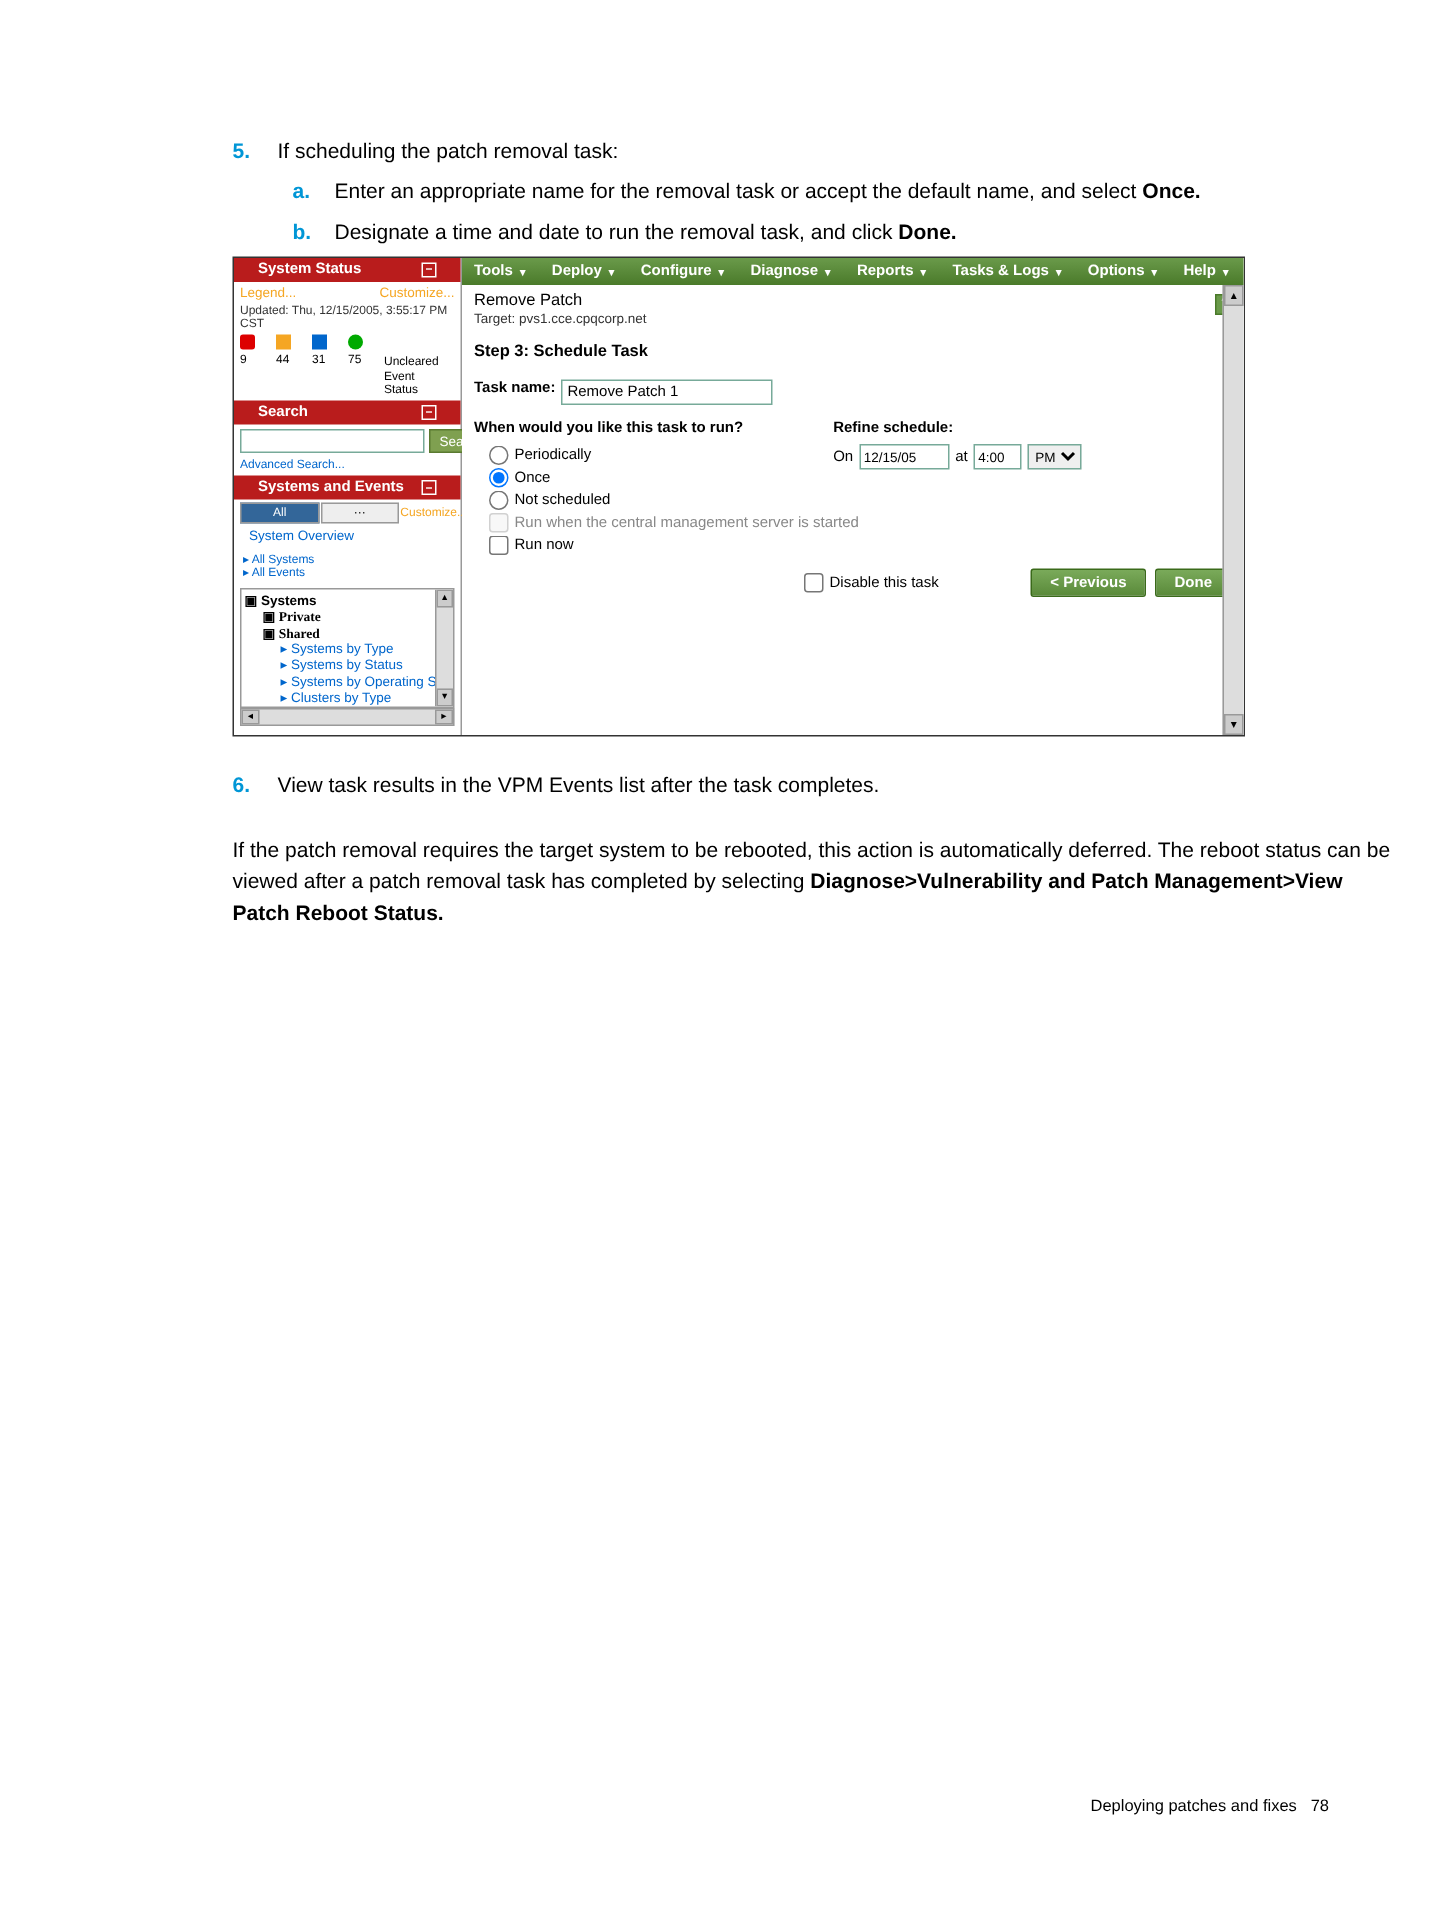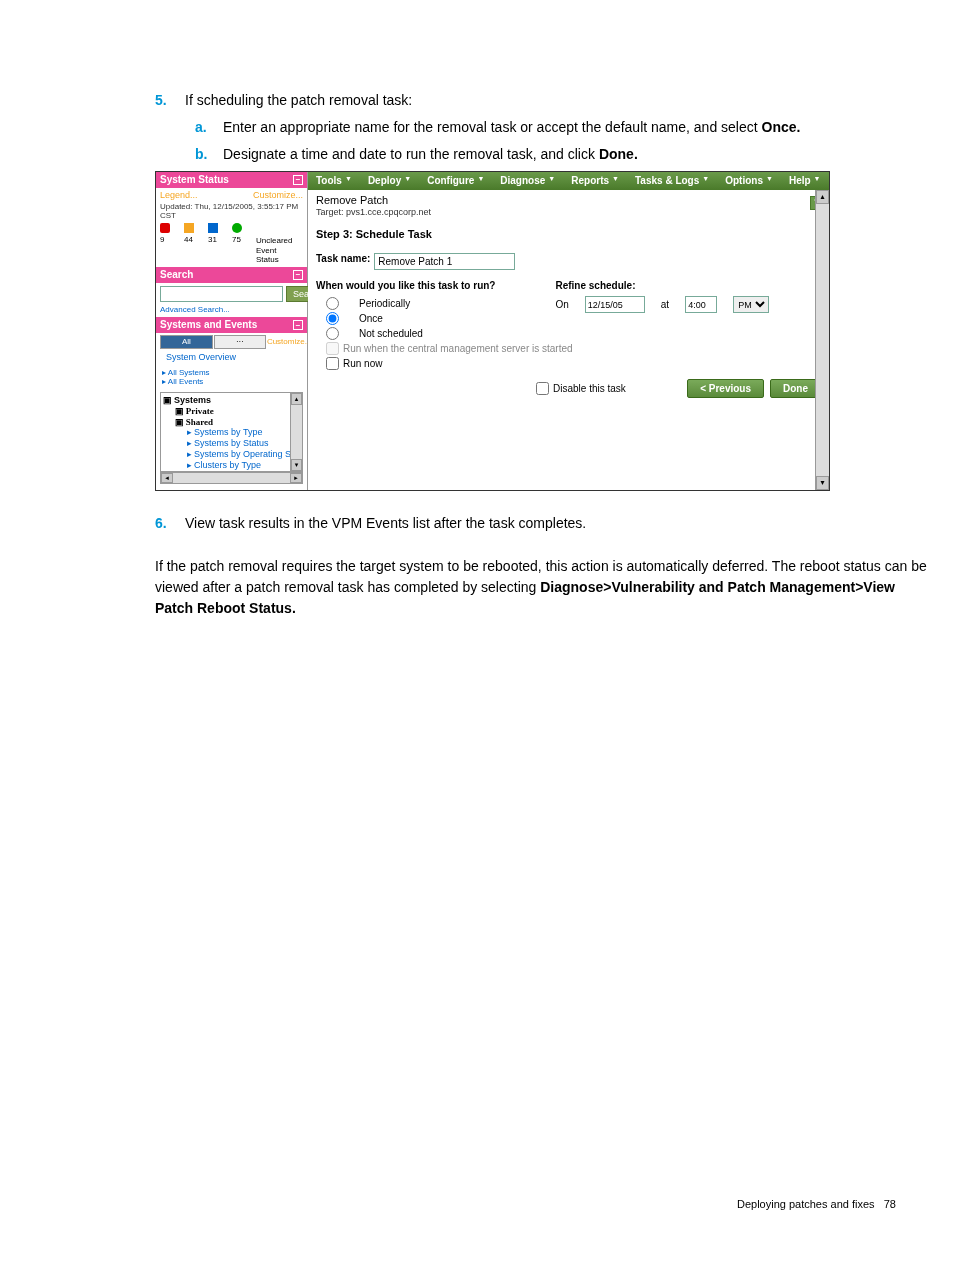--- a/index.html
+++ b/index.html
@@ -19,21 +19,21 @@
   ol.main-list { list-style: none; }
   .li-row { display: flex; margin-bottom: 6px; }
   .num { color: #0096d6; font-weight: bold; width: 30px; flex-shrink: 0; }
   .num-sub { color: #0096d6; font-weight: bold; width: 28px; flex-shrink: 0; }
   .sub-list { list-style: none; margin-left: 40px; }
   .bold { font-weight: bold; }
   .para { margin-top: 22px; }
   .footer {
     position: absolute;
     bottom: 60px;
-    right: 58px;
+    right: 68px;
     font-size: 11px;
   }
 
   
   .figure {
     margin: 4px 0 22px 0;
     border: 1px solid #333;
     width: 675px;
     font-size: 10px;
     line-height: 1.2;
@@ -75,23 +75,23 @@
   .sidebar {
     width: 152px;
     background: #fff;
     border-right: 1px solid #999;
     font-size: 9px;
     flex-shrink: 0;
     position: relative;
     padding-bottom: 6px;
   }
   .side-header {
-    background: #ec4899;
+    background: #b91c1c;
     color: #fff;
-    padding: 2px 4px;
+    padding: 2px 16px;
     font-weight: bold;
     font-size: 10px;
     display: flex;
     justify-content: space-between;
     align-items: center;
   }
   .collapse-icon {
     width: 10px; height: 10px;
     border: 1px solid #fff;
     display: flex; align-items: center; justify-content: center;
@@ -197,21 +197,21 @@
     display: flex;
     padding: 0;
   }
   .menu-item {
     color: #fff;
     font-size: 10px;
     font-weight: bold;
     padding: 3px 8px;
     cursor: pointer;
     display: flex;
-    align-items: flex-start;
+    align-items: flex-end;
     gap: 3px;
   }
   .dd-arrow { font-size: 7px; }
   .main-inner {
     flex: 1;
     background: #fff;
     margin: 0;
     position: relative;
     padding: 4px 8px 8px;
   }
@@ -235,23 +235,23 @@
   .text-input {
     border: 1px solid #7a9;
     height: 17px;
     font-size: 10px;
     padding: 0 3px;
     width: 141px;
   }
   .two-col { display: flex; gap: 60px; }
   .col { }
   .q-label { font-weight: bold; font-size: 10px; margin-bottom: 4px; }
-  .radio-row { display: flex; align-items: center; gap: 20px; font-size: 10px; padding: 1px 0 1px 10px; }
+  .radio-row { display: flex; align-items: center; gap: 4px; font-size: 10px; padding: 1px 0 1px 10px; }
   input[type=radio], input[type=checkbox] { margin: 0; cursor: pointer; }
-  .refine-row { display: flex; align-items: center; gap: 16px; font-size: 10px; }
+  .refine-row { display: flex; align-items: center; gap: 4px; font-size: 10px; }
   .date-input { width: 60px; border: 1px solid #7a9; height: 17px; font-size: 9px; padding: 0 2px; }
   .time-input { width: 32px; border: 1px solid #7a9; height: 17px; font-size: 9px; padding: 0 2px; }
   .ampm-select { border: 1px solid #7a9; height: 17px; font-size: 9px; }
 
   .in-addition { font-weight: bold; font-size: 10px; margin-top: 56px; margin-bottom: 4px; }
   .check-row { display: flex; align-items: center; gap: 4px; font-size: 10px; padding: 1px 0 1px 10px; }
   .grey { color: #888; }
   .bottom-row {
     display: flex;
     align-items: center;

